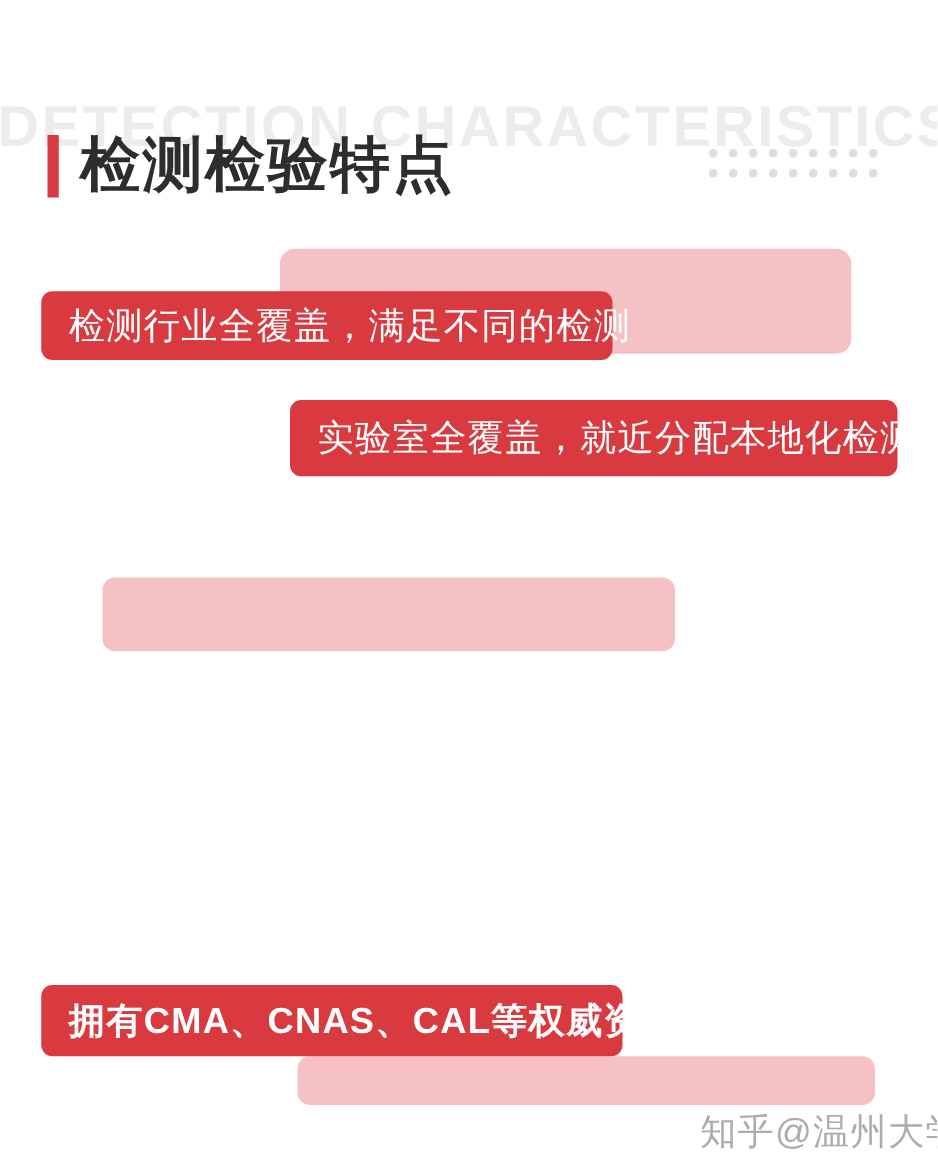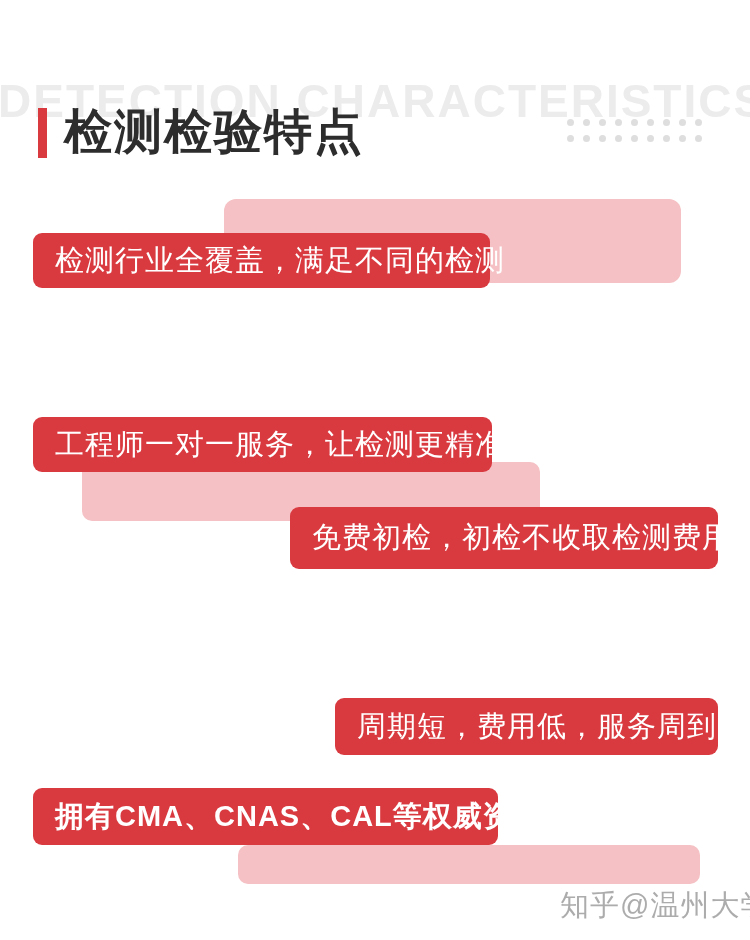--- a/index.html
+++ b/index.html
@@ -116,28 +116,22 @@
       <div class="dot-row"><span class="dot"></span><span class="dot"></span><span class="dot"></span><span class="dot"></span><span class="dot"></span><span class="dot"></span><span class="dot"></span><span class="dot"></span><span class="dot"></span></div>
     </div>
 
   <div class="shadow shadow-a"></div>
   <div class="shadow shadow-b"></div>
   <div class="shadow shadow-c"></div>
 
   <div class="banner b1">
     <span>检测行业全覆盖，满足不同的检测</span>
   </div>
-  <div class="banner b3">
-    <span>工程师一对一服务，让检测更精准</span>
-  </div>
-  <div class="banner b4">
-    <span>免费初检，初检不收取检测费用</span>
-  </div>
-  <div class="banner b6">
-    <span>周期短，费用低，服务周到</span>
+  <div class="banner b2">
+    <span>实验室全覆盖，就近分配本地化检测</span>
   </div>
   <div class="banner b7">
     <span>拥有CMA、CNAS、CAL等权威资质</span>
   </div>
 
   <div class="site-watermark">知乎@温州大学</div>
 
 </div>
 
 </body></html>

